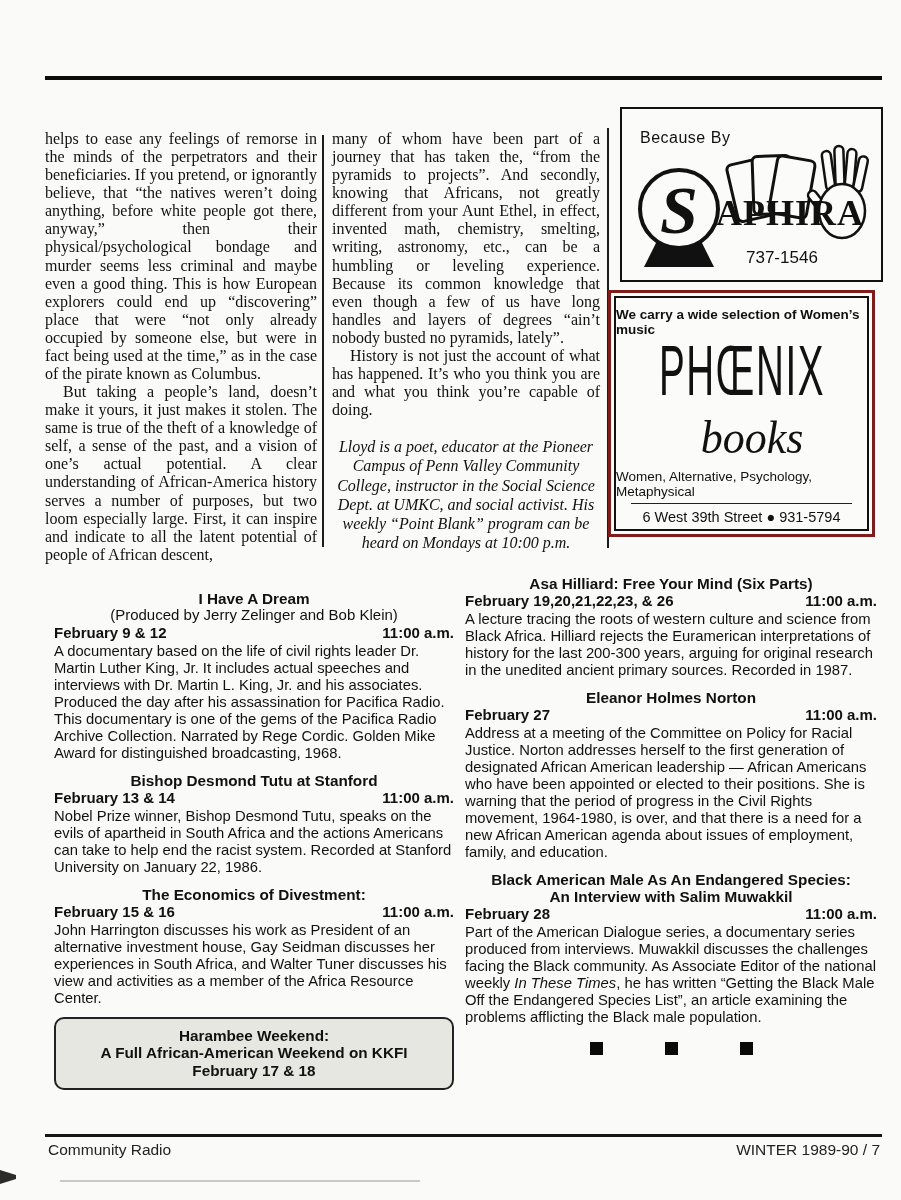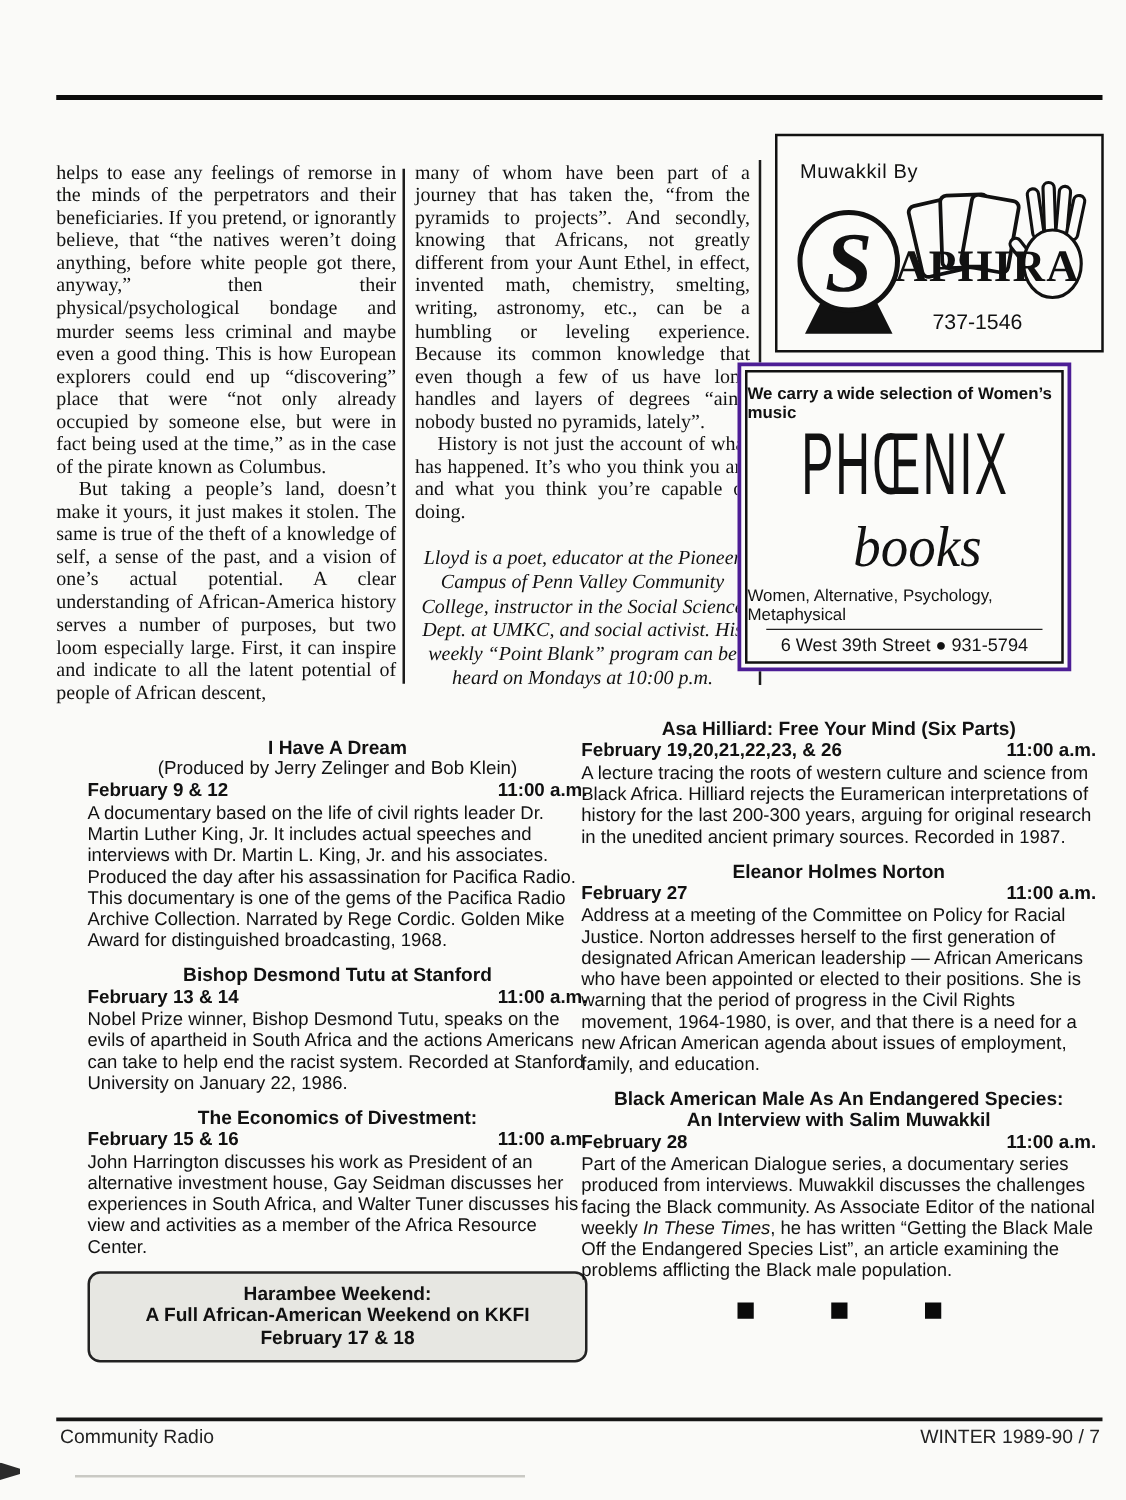--- a/index.html
+++ b/index.html
@@ -23,31 +23,31 @@
   .article-col-1{left:45px;top:130px;width:272px;}
   .article-col-2{left:332px;top:130px;width:268px;}
   .article-col p{margin:0;}
   .article-col p.indent{text-indent:18px;}
   .bio{margin-top:18px !important;font-style:italic;text-align:center;line-height:1.2;}
   
   .ad-saphira{position:absolute;left:620px;top:107px;width:259px;height:171px;
     border:2px solid #111;background:#fbfbf9;}
   .saphira-tagline{position:absolute;left:18px;top:20px;font-size:16px;letter-spacing:.5px;}
   .saphira-art{position:absolute;left:4px;top:32px;}
-  .ad-phoenix{position:absolute;left:590px;top:290px;width:261px;height:241px;
-    border:3px solid #4c1d95;background:#fbfbf9;}
+  .ad-phoenix{position:absolute;left:608px;top:290px;width:261px;height:241px;
+    border:3px solid #7f1d1d;background:#fbfbf9;}
   .phoenix-inner{position:absolute;inset:3px;border:2px solid #111;
     display:flex;flex-direction:column;align-items:center;}
   .phoenix-banner{font-size:13.5px;font-weight:bold;margin-top:9px;letter-spacing:0;}
   .phoenix-logo{flex:1;display:flex;align-items:center;justify-content:center;}
   .phoenix-cats{font-size:13.5px;margin-bottom:4px;}
   .phoenix-hr{width:88%;border-top:1.5px solid #222;margin:0 0 5px 0;}
   .phoenix-addr{font-size:14.5px;margin-bottom:9px;}
   
-  .listings-left{position:absolute;left:70px;top:590px;width:400px;}
+  .listings-left{position:absolute;left:54px;top:590px;width:400px;}
   .listings-right{position:absolute;left:465px;top:575px;width:412px;}
   .prog{margin-bottom:10px;}
   .prog-title{font-weight:bold;font-size:15.3px;text-align:center;line-height:1.12;}
   .prog-sub{font-size:15px;text-align:center;line-height:1.12;}
   .prog-dt{display:flex;justify-content:space-between;font-weight:bold;font-size:15px;
     margin:1px 0;line-height:1.12;}
   .prog-body{font-size:14.8px;line-height:1.15;}
   .harambee{margin-top:4px;background:#e7e7e2;border:2px solid #222;border-radius:10px;
     padding:8px 6px;text-align:center;font-weight:bold;font-size:15.3px;line-height:1.15;}
   .end-markers{display:flex;justify-content:center;gap:62px;margin-top:16px;}
@@ -72,21 +72,21 @@
 
   <div class="article-col article-col-2">
     <p>many of whom have been part of a journey that has taken the, “from the pyramids to projects”. And secondly, knowing that Africans, not greatly different from your Aunt Ethel, in effect, invented math, chemistry, smelting, writing, astronomy, etc., can be a humbling or leveling experience. Because its common knowledge that even though a few of us have long handles and layers of degrees “ain’t nobody busted no pyramids, lately”.</p>
     <p class="indent">History is not just the account of what has happened. It’s who you think you are and what you think you’re capable of doing.</p>
     <p class="bio">Lloyd is a poet, educator at the Pioneer Campus of Penn Valley Community College, instructor in the Social Science Dept. at UMKC, and social activist. His weekly “Point Blank” program can be heard on Mondays at 10:00 p.m.</p>
   </div>
 
   <div class="col-divider divider-2"></div>
 
   <div class="ad-saphira">
-    <div class="saphira-tagline">Muwakkil By</div>
+    <div class="saphira-tagline">Because By</div>
     <svg class="saphira-art" width="252" height="136" viewBox="0 0 252 136">
 
       <g>
         <rect x="106" y="20" width="38" height="58" rx="5" fill="#fbfbf9" stroke="#111" stroke-width="3" transform="rotate(-13 125 49)"></rect>
         <rect x="127" y="15" width="38" height="58" rx="5" fill="#fbfbf9" stroke="#111" stroke-width="3" transform="rotate(-2 146 44)"></rect>
         <rect x="147" y="17" width="38" height="58" rx="5" fill="#fbfbf9" stroke="#111" stroke-width="3" transform="rotate(10 166 46)"></rect>
       </g>
 
       <g>
         <rect x="198" y="10" width="9" height="40" rx="4.5" fill="#fbfbf9" stroke="#111" stroke-width="2.5" transform="rotate(-8 202 30)"></rect>

